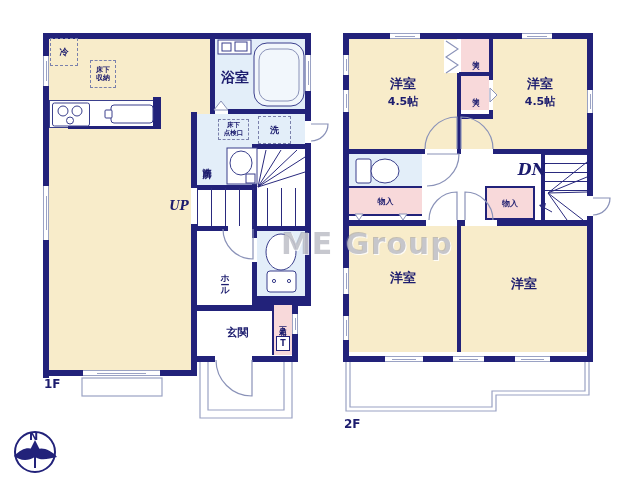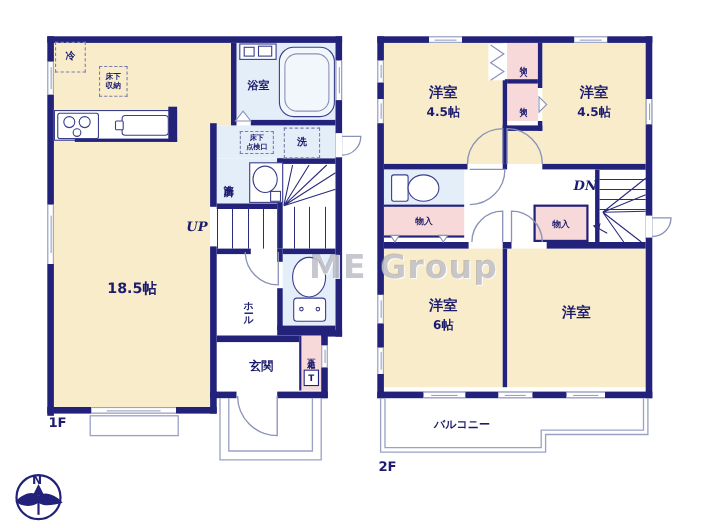--- a/index.html
+++ b/index.html
@@ -89,24 +89,21 @@
   <div class="a dash" style="left:218px;top:119px;width:31px;height:21px;font-size:6.5px">
     <span>床下</span>
     <span>点検口</span>
   </div>
   <div class="a dash" style="left:258px;top:116px;width:33px;height:28px;font-size:9px">
     <span>洗</span>
   </div>
 
   <div class="a tread-v" style="left:197px;top:188px;width:108px;height:38px"></div>
 
-  <div class="a lbl" style="left:60px;top:254px;width:120px;height:15px;font-size:13px">
-    <span>18.5帖</span>
-  </div>
-  <div class="a lbl" style="left:213px;top:71px;width:44px;height:14px;font-size:10px">
+  <div class="a lbl" style="left:213px;top:71px;width:44px;height:14px;font-size:14px">
     <span>浴室</span>
   </div>
   <div class="a lbl vt" style="left:200px;top:135px;width:13px;height:54px;font-size:9px">
     <span>洗面所</span>
   </div>
   <div class="a lbl updn" style="left:164px;top:199px;width:30px;height:14px;font-size:12px">
     <span>UP</span>
   </div>
   <div class="a lbl vt" style="left:218px;top:257px;width:13px;height:46px;font-size:9px">
     <span>ホール</span>
@@ -188,34 +185,28 @@
   </div>
   <div class="a lbl vt" style="left:469px;top:81px;width:13px;height:24px;font-size:7px">
     <span>物入</span>
   </div>
   <div class="a lbl" style="left:349px;top:195px;width:73px;height:12px;font-size:8px">
     <span>物入</span>
   </div>
   <div class="a lbl" style="left:485px;top:197px;width:50px;height:12px;font-size:8px">
     <span>物入</span>
   </div>
-  <div class="a lbl updn" style="left:518px;top:162px;width:28px;height:14px;font-size:12px">
+  <div class="a lbl updn" style="left:518px;top:162px;width:28px;height:14px;font-size:16px">
     <span>DN</span>
   </div>
   <div class="a lbl" style="left:349px;top:270px;width:108px;height:16px;font-size:13px">
     <span>洋室</span>
   </div>
-  <div class="a lbl" style="left:349px;top:289px;width:108px;height:13px;font-size:11px">
-    <span>6帖</span>
-  </div>
   <div class="a lbl" style="left:461px;top:276px;width:126px;height:16px;font-size:13px">
     <span>洋室</span>
-  </div>
-  <div class="a lbl" style="left:370px;top:379px;width:100px;height:13px;font-size:10px;font-weight:600">
-    <span>バルコニー</span>
   </div>
   <div class="a floorlbl" style="left:344px;top:417px;font-size:12px">
     <span>2F</span>
   </div>
 
   <svg class="overlay" width="640" height="480" viewBox="0 0 640 480">
 
     <g stroke="#3a3f8c" fill="#fff" stroke-width="1">
       <rect x="52.5" y="103" width="37" height="23" rx="2"></rect>
       <circle cx="63" cy="111" r="5"></circle>

